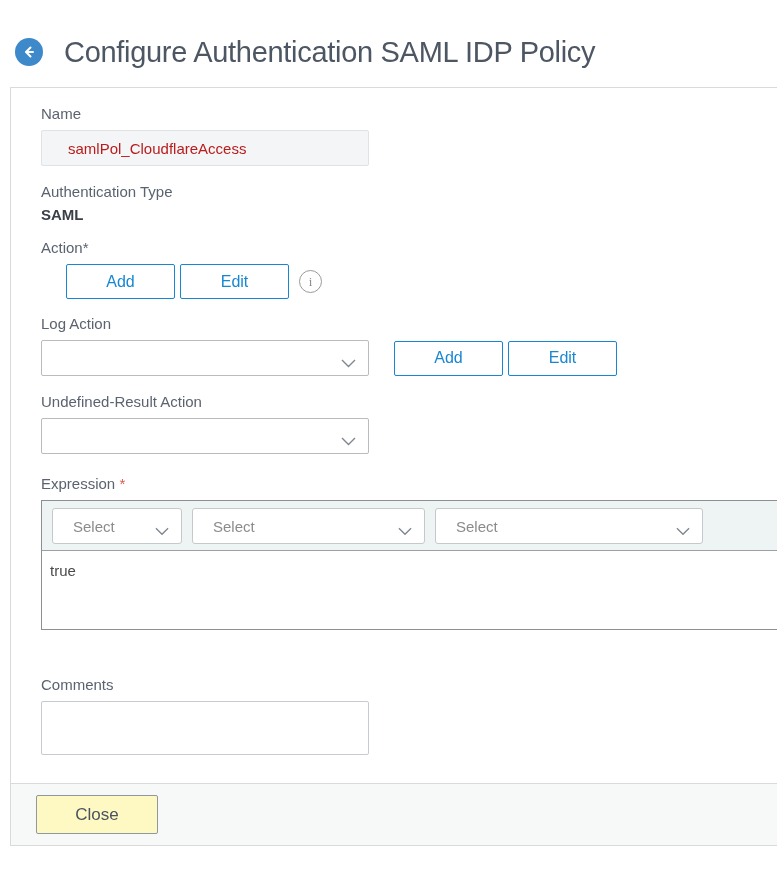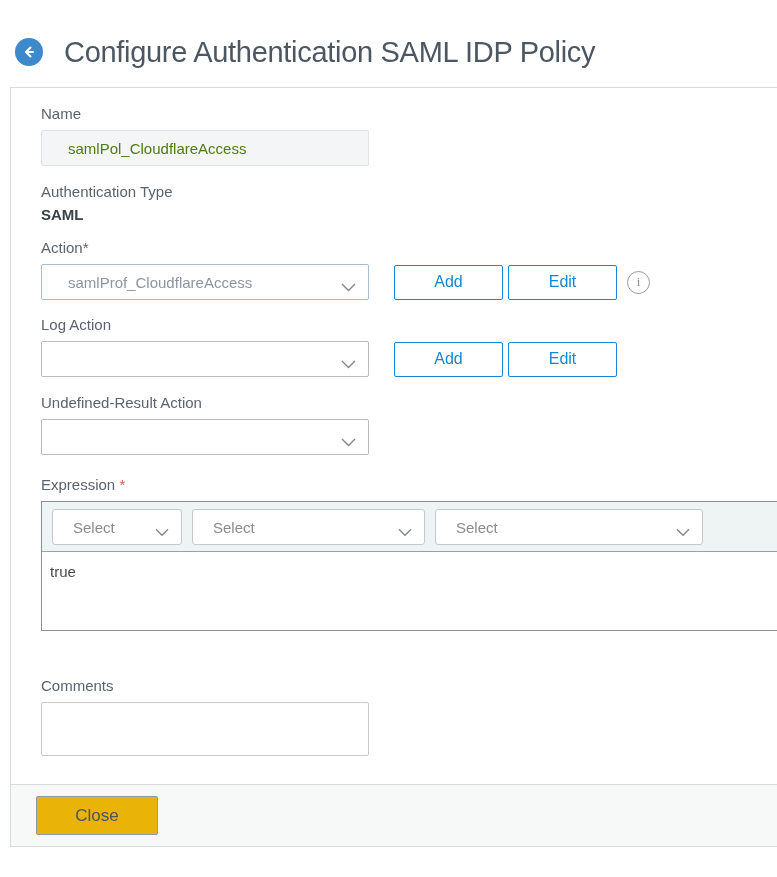--- a/index.html
+++ b/index.html
@@ -16,21 +16,21 @@
 
   
   .panel { margin-left:10px; margin-top:13px; width:1200px;
     border-top:1px solid #d9dadb; border-left:1px solid #d9dadb; }
   .panel-body { padding:17px 0 24px 30px; }
 
   .field-label { font-size:15px; color:#5b6370; line-height:17px; margin-bottom:8px; }
   .req-star { color:#e2574c; }
 
   .text-input { width:328px; height:36px; background:#f4f5f7; border:1px solid #dfe2e6;
-    border-radius:2px; font-size:15px; color:#4d7c0f; padding-left:26px;
+    border-radius:2px; font-size:15px; color:#b91c1c; padding-left:26px;
     font-family:"Liberation Sans", sans-serif; }
 
   .static-value { font-size:15px; font-weight:bold; color:#3a4049; line-height:17px;
     margin-top:6px; }
 
   .row { display:flex; align-items:center; }
 
   .select-box { width:328px; height:36px; background:#fff; border:1px solid #b9bcbf;
     border-radius:2px; display:flex; align-items:center; cursor:pointer; position:relative; }
   .select-box.highlight { border-color:#a7bcd6; }
@@ -64,21 +64,21 @@
     resize:none; font-family:"Liberation Sans", sans-serif; font-size:15px; color:#4a4a4a;
     padding:8px 10px; }
   .comments-block { margin-top:46px; }
 
   
   .footer { background:#f7f8f8; border-top:1px solid #d9dadb; border-bottom:1px solid #d9dadb;
     padding:11px 0 11px 12px; display:flex; align-items:center; }
   .btn-primary { width:105px; height:39px; background:#1478be; border:1px solid #1478be;
     border-radius:2px; color:#fff; font-size:17px; cursor:pointer;
     font-family:"Liberation Sans", sans-serif; }
-  .btn-close { width:122px; height:39px; background:#eab308; border:1px solid #8f97a1;
+  .btn-close { width:122px; height:39px; background:#fef9c3; border:1px solid #8f97a1;
     border-radius:2px; color:#4a5360; font-size:17px; cursor:pointer; margin-left:13px;
     font-family:"Liberation Sans", sans-serif; }
 </style>
 </head>
 <body>
 
 <div class="header">
   <div class="back-btn">
     <span>
       <svg width="16" height="16" viewBox="0 0 16 16">
@@ -101,28 +101,20 @@
 
     
     <div class="field-label" style="margin-bottom:0">Authentication Type</div>
     <div class="static-value">SAML</div>
 
     <div class="spacer16"></div>
 
     
     <div class="field-label">Action*</div>
     <div class="row">
-      <div class="select-box highlight">
-        <span class="select-value">samlProf_CloudflareAccess</span>
-        <span class="chevron">
-          <svg width="15" height="9" viewBox="0 0 15 9">
-              <polyline points="1,1 7.5,7.5 14,1" fill="none" stroke="#7f868e" stroke-width="1.4"></polyline>
-            </svg>
-        </span>
-      </div>
       <button class="btn-secondary-blue gap15">Add</button>
       <button class="btn-secondary-blue gap5">Edit</button>
       <span class="info-icon gap10">i</span>
     </div>
 
     <div class="spacer16"></div>
 
     
     <div class="field-label">Log Action</div>
     <div class="row">

